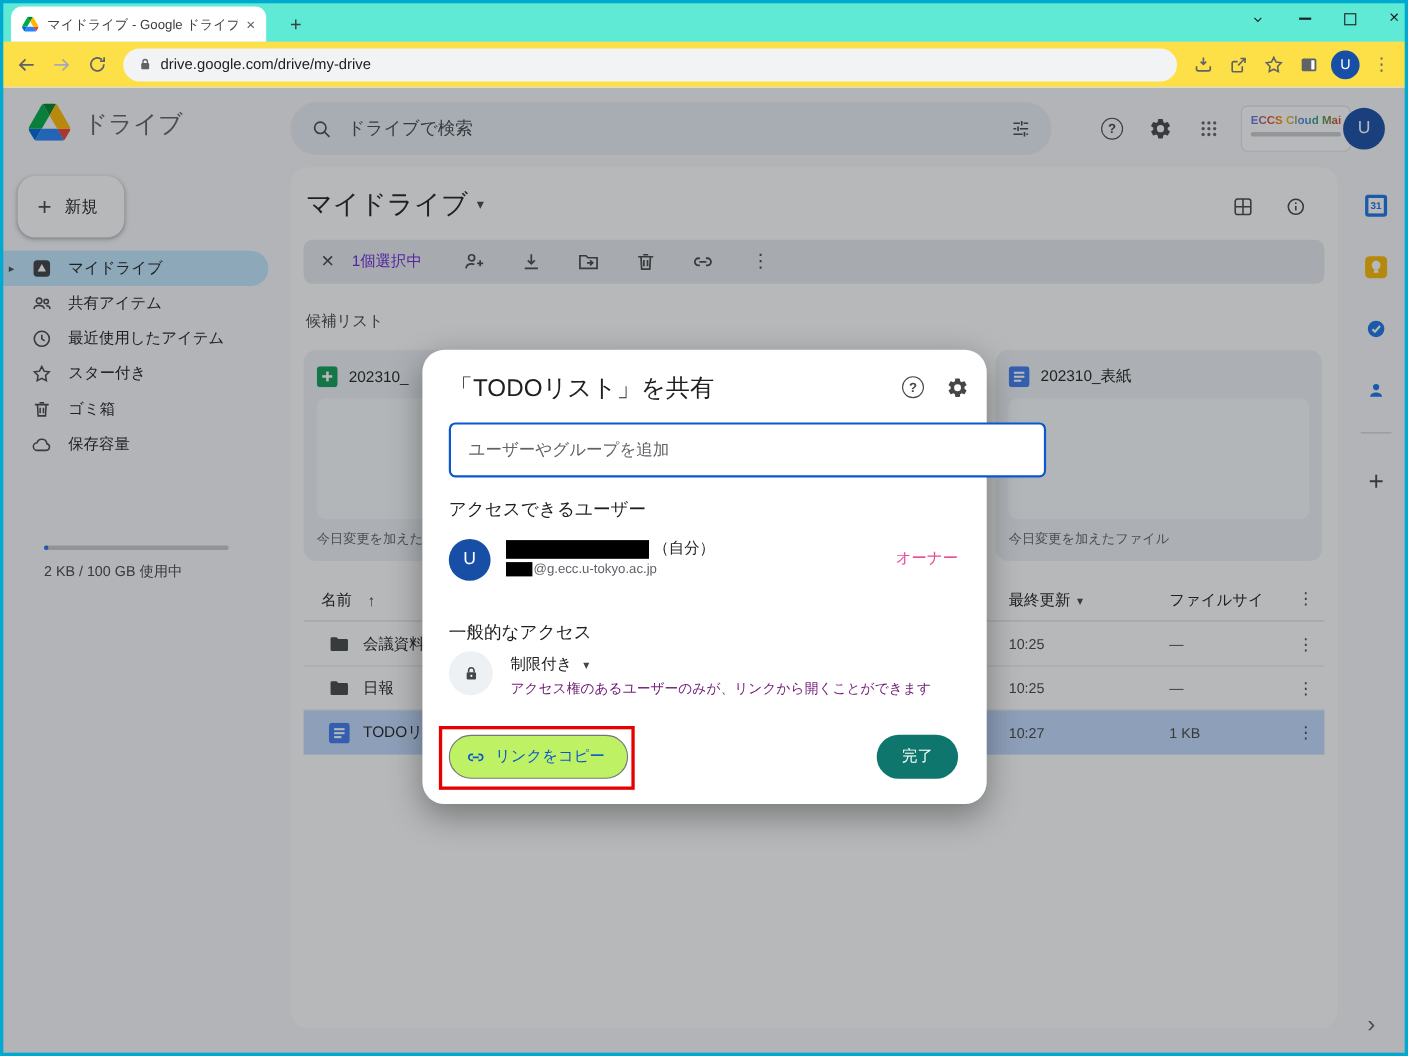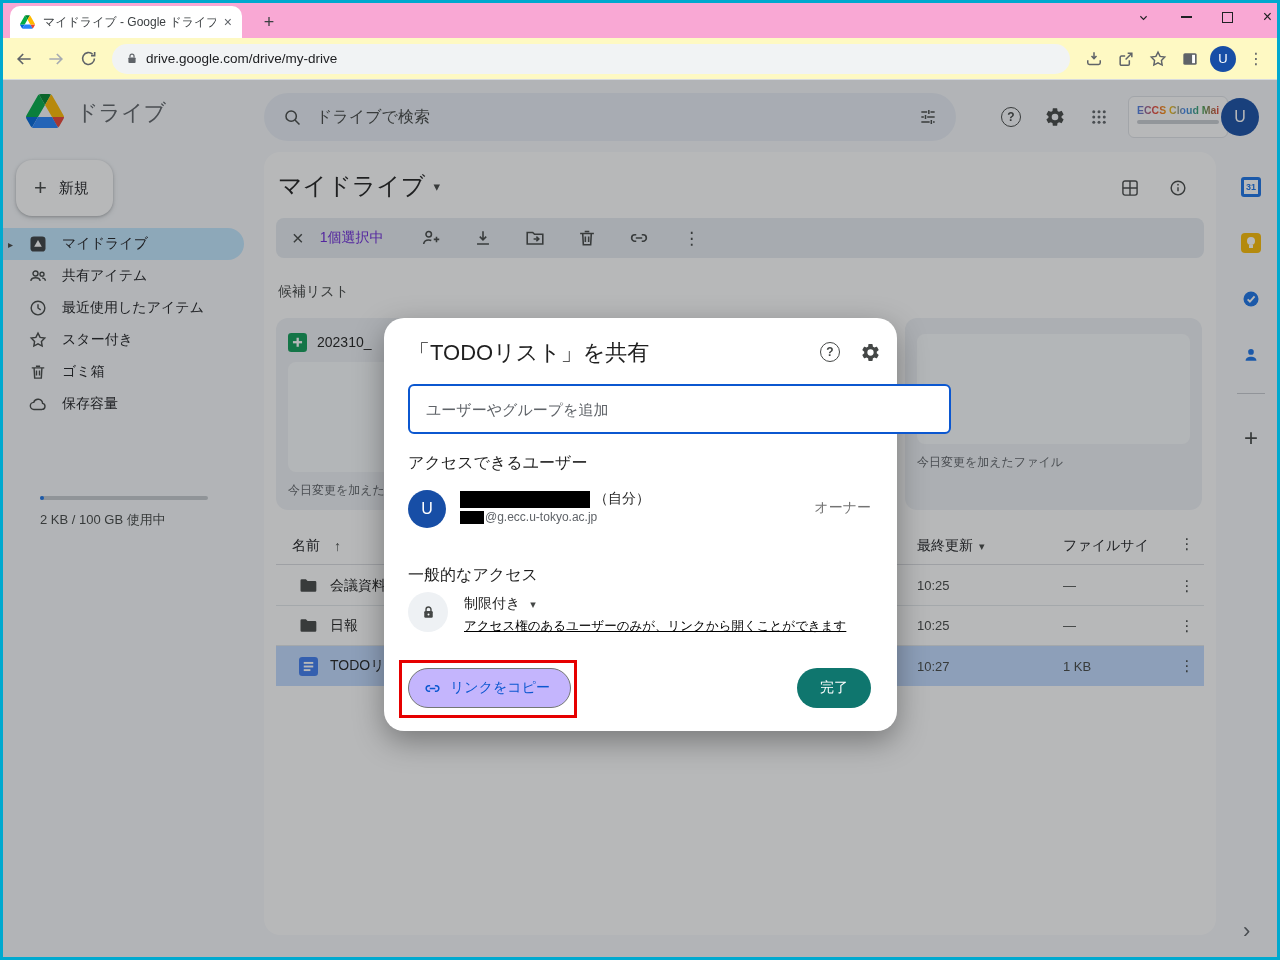--- a/index.html
+++ b/index.html
@@ -6,33 +6,33 @@
   html,body { width:1280px; height:960px; }
   body {
     position:relative; overflow:hidden;
     font-family:"Liberation Sans","DejaVu Sans",sans-serif;
     background:#dee1e6; color:#202124;
   }
   svg { display:block; }
   .ico { display:flex; align-items:center; justify-content:center; }
 
   
-  .titlebar { position:absolute; top:0; left:0; right:0; height:38px; background:#f9a8d4; z-index:5; }
+  .titlebar { position:absolute; top:0; left:0; right:0; height:38px; background:#5eead4; z-index:5; }
   .tab { position:absolute; left:10px; top:6px; width:232px; height:32px; background:#fff;
          border-radius:10px 10px 0 0; display:flex; align-items:center; padding:0 10px; gap:8px; }
   .tab-title { flex:1; font-size:12px; color:#3c4043; white-space:nowrap; overflow:hidden; }
   .tab-close { font-size:14px; color:#5f6368; line-height:1; }
   .newtab { position:absolute; left:256px; top:9px; width:26px; height:26px; font-size:18px; color:#3c4043; }
   .win-controls { position:absolute; right:8px; top:0; height:34px; display:flex; align-items:center; gap:30px; }
   .win-min { width:11px; height:2px; background:#202124; }
   .win-max { width:11px; height:11px; border:1.4px solid #202124; }
   .win-x { font-size:16px; color:#202124; line-height:1; }
 
   
-  .toolbar { position:absolute; top:38px; left:0; right:0; height:42px; background:#fef9c3;
+  .toolbar { position:absolute; top:38px; left:0; right:0; height:42px; background:#fde047;
              border-bottom:1px solid #d7dade; display:flex; align-items:center; padding:0 8px; z-index:5; }
   .navico { width:32px; height:32px; border-radius:50%; display:flex; align-items:center; justify-content:center; }
   .urlbar { flex:1; height:30px; margin:0 8px; background:#f1f3f4; border-radius:15px;
             display:flex; align-items:center; padding:0 14px; gap:8px; min-width:0; }
   .url-text { font-size:13.5px; color:#202124; white-space:nowrap; overflow:hidden; }
   .br-avatar { width:26px; height:26px; border-radius:50%; background:#174ea6; color:#fff;
                display:flex; align-items:center; justify-content:center; font-size:13px; margin:0 4px; }
 
   
   .app { position:absolute; top:80px; left:0; right:0; bottom:0; background:#f8fafd; }
@@ -124,29 +124,29 @@
                border-radius:6px; padding:0 16px; font-size:15px; color:#1f1f1f; outline:none;
                font-family:"Liberation Sans","DejaVu Sans",sans-serif; }
   .dlg-input::placeholder { color:#5f6368; }
   .dlg-section { position:absolute; left:24px; font-size:16px; color:#1f1f1f; }
   .owner-avatar { position:absolute; left:24px; top:172px; width:38px; height:38px; border-radius:50%;
                   background:#174ea6; color:#fff; display:flex; align-items:center; justify-content:center; font-size:16px; }
   .owner-line1 { position:absolute; left:76px; top:172px; display:flex; align-items:center; gap:4px; font-size:14px; color:#1f1f1f;justify-content:flex-end; }
   .redact-lg { width:130px; height:17px; background:#000; }
   .owner-line2 { position:absolute; left:76px; top:192px; display:flex; align-items:center; font-size:12px; color:#5f6368; }
   .redact-sm { width:24px; height:13px; background:#000; margin-right:1px; }
-  .owner-role { position:absolute; right:26px; top:181px; font-size:14px; color:#737373; }
+  .owner-role { position:absolute; right:26px; top:181px; font-size:14px; color:#ec4899; }
   .access-circle { position:absolute; left:24px; top:274px; width:40px; height:40px; border-radius:50%;
                    background:#eef1f4; display:flex; align-items:center; justify-content:center; }
   .access-level { position:absolute; left:80px; top:277px; display:flex; align-items:center; gap:10px;
                   font-size:14px; color:#1f1f1f; }
   .access-caret { font-size:11px; color:#444746; }
-  .access-desc { position:absolute; left:80px; top:300px; font-size:12.5px; color:#000000; white-space:nowrap;text-decoration:underline; }
+  .access-desc { position:absolute; left:80px; top:300px; font-size:12.5px; color:#701a75; white-space:nowrap; }
   .copy-btn { position:absolute; left:24px; top:350px; height:40px; padding:0 20px 0 14px; border:1px solid #747775;
-              border-radius:20px; display:flex; align-items:center; gap:8px; font-size:14px; color:#0b57d0; background:#c4b5fd; }
+              border-radius:20px; display:flex; align-items:center; gap:8px; font-size:14px; color:#0b57d0; background:#bef264; }
   .annotation { position:absolute; left:15px; top:342px; width:178px; height:58px; border:3px solid #e60000; z-index:5; }
   .done-btn { position:absolute; left:413px; top:350px; width:74px; height:40px; background:#0f766e; color:#fff;
               border-radius:20px; display:flex; align-items:center; justify-content:center; font-size:14px; }
 
   .capture-border { position:absolute; inset:0; border:3px solid #00a9cf; z-index:100; pointer-events:none; }
 </style>
 </head>
 <body>
 
 <div class="titlebar">
@@ -419,20 +419,31 @@
               <rect x="5.2" y="8.5" width="9.6" height="2.4" fill="#fff"></rect>
             </svg>
         </span>
         <span class="card-title">202310_</span>
       </div>
       <div class="card-preview"></div>
       <div class="card-foot">今日変更を加えたファイル</div>
     </div>
 
     <div class="card" style="left:641px;">
+      <div class="card-head">
+        <span class="ico">
+          <svg width="19" height="19" viewBox="0 0 20 20">
+              <rect width="20" height="20" rx="3.5" fill="#3e7cf0"></rect>
+              <rect x="5" y="5.2" width="10" height="2" fill="#fff"></rect>
+              <rect x="5" y="9" width="10" height="2" fill="#fff"></rect>
+              <rect x="5" y="12.8" width="7" height="2" fill="#fff"></rect>
+            </svg>
+        </span>
+        <span class="card-title">202310_表紙</span>
+      </div>
       <div class="card-preview"></div>
       <div class="card-foot">今日変更を加えたファイル</div>
     </div>
 
     <div class="thead">
       <span class="th-name">
         <span>名前</span>
         <span class="sort-ic">↑</span>
       </span>
       <span class="th-mod">

